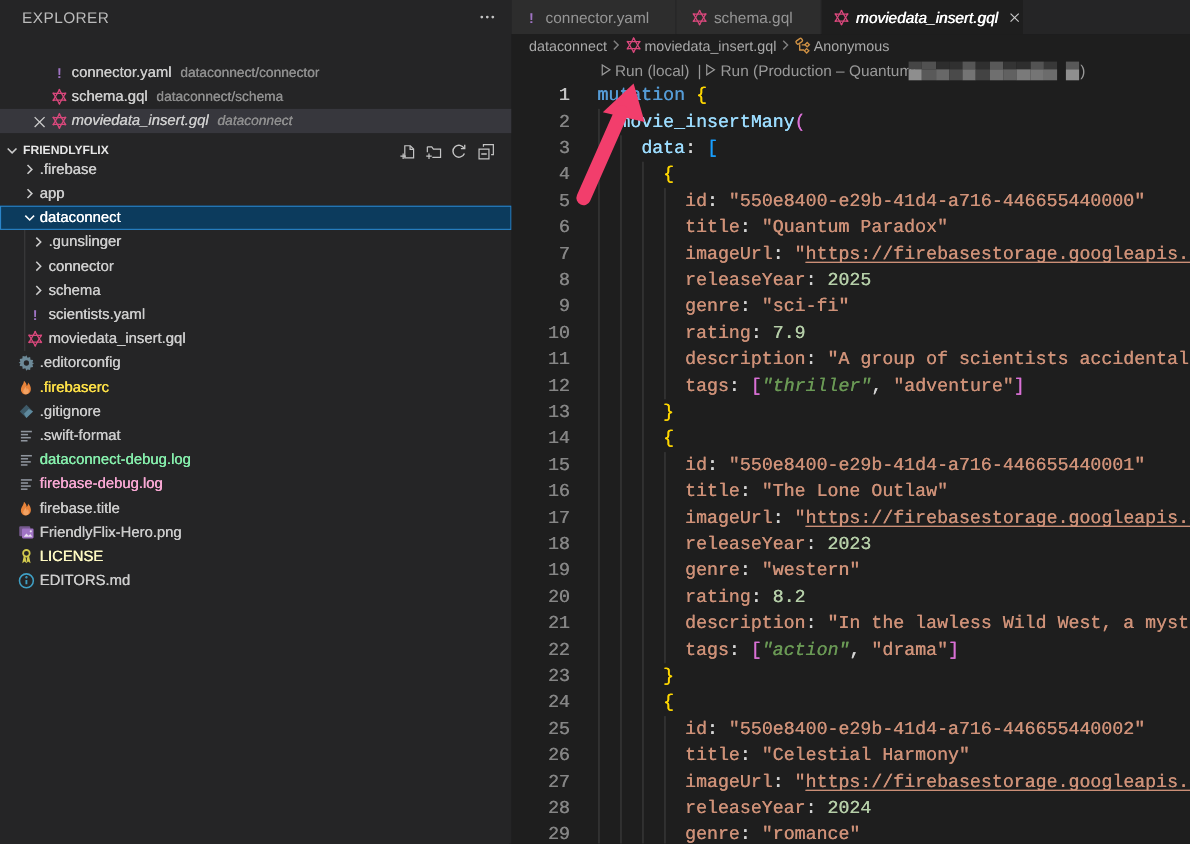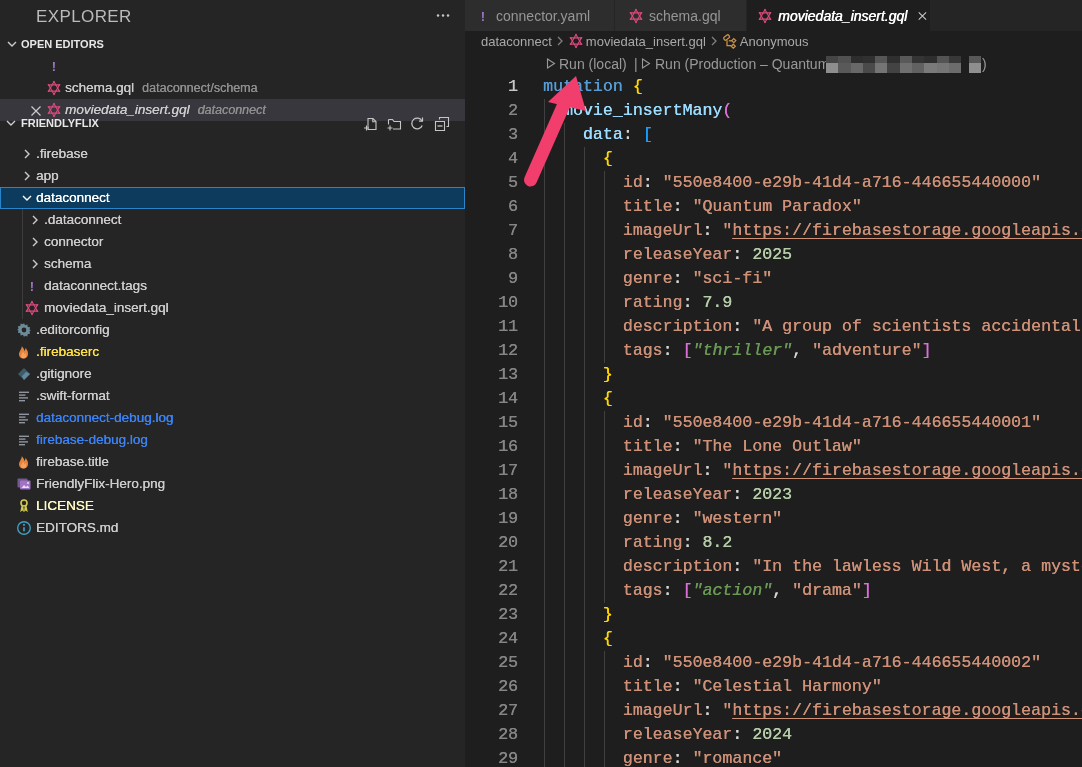--- a/index.html
+++ b/index.html
@@ -1,21 +1,21 @@
 <!DOCTYPE html>
 <html><head>
 <meta charset="utf-8">
 <style>
 *{margin:0;padding:0;box-sizing:border-box}
 html,body{width:1082px;height:767px;overflow:hidden;background:#1e1e1e;
   font-family:"Liberation Sans",sans-serif;}
 #root{position:absolute;inset:0;width:1082px;height:767px;overflow:hidden}
 
 #sidebar{position:absolute;left:0;top:0;width:465px;height:767px;background:#252526;color:#cccccc}
-.paneTitle{position:absolute;left:36px;top:0;height:33px;line-height:33px;font-size:17px;color:#bbbbbb;letter-spacing:.4px}
+.paneTitle{position:absolute;left:20px;top:0;height:33px;line-height:33px;font-size:14px;color:#bbbbbb;letter-spacing:.4px}
 .more{position:absolute;right:22px;top:9px;width:16px;height:16px}
 .secHdr{position:absolute;left:0;width:465px;height:22px;font-size:11px;font-weight:bold;color:#e7e7e7;line-height:22px}
 .secHdr .lbl{position:absolute;left:21px;top:0}
 .row{position:absolute;left:0;width:465px;height:22px;line-height:22px;font-size:13.5px;color:#cccccc;white-space:nowrap}
 .row .lbl{position:absolute;top:0;text-shadow:0.3px 0 0 currentColor}
 .row .desc{color:#8f8f8f;font-size:12.5px;margin-left:8px}
 .icon16{position:absolute;top:3px;width:16px;height:16px}
 .chev{position:absolute;top:3px;width:16px;height:16px}
 #selRow{position:absolute;left:0;top:187px;width:465px;height:22px;background:#0c3b5d;border:1px solid #2a84c9}
 #oeActive{position:absolute;left:0;top:99px;width:465px;height:22px;background:#37373d}
@@ -48,32 +48,27 @@
 <div id="root">
 
 <div id="sidebar">
   <div class="paneTitle">EXPLORER</div>
   <svg class="more" style="right:14px;top:8px" viewBox="0 0 16 16" fill="#c5c5c5">
         <circle cx="3" cy="7.5" r="1.25"></circle>
         <circle cx="8" cy="7.5" r="1.25"></circle>
         <circle cx="13" cy="7.5" r="1.25"></circle>
       </svg>
 
-  <div class="secHdr" style="top:33px">
-    <svg class="chev" style="left:4px" viewBox="0 0 16 16" fill="none" stroke="#cccccc" stroke-width="1.4">
-          <path d="M4 6l4 4 4-4"></path>
-        </svg>
-    <span class="lbl">OPEN EDITORS</span>
-  </div>
   <div id="oeActive"></div>
 
   <div class="row" style="top:55px">
     <span class="icon16" style="left:46px" id="yamlicon1"><svg viewBox="0 0 16 16">
             <text x="8" y="12.5" text-anchor="middle" font-size="13" font-weight="bold" fill="#a074c4" font-family="Liberation Sans">!</text>
           </svg></span>
+    <span class="lbl" style="left:65px">connector.yaml<span class="desc">dataconnect/connector</span></span>
   </div>
   <div class="row" style="top:77px">
     <span class="icon16" style="left:46px" id="gqlicon1"><svg viewBox="0 0 16 16" fill="none" stroke="#d9487c" stroke-width="1.15">
             <path d="M8 1.7L13.5 11.1H2.5Z"></path>
             <path d="M8 14.3L2.5 4.9H13.5Z"></path>
             <circle cx="8" cy="1.9" r="0.9" fill="#d9487c" stroke="none"></circle>
             <circle cx="2.7" cy="4.9" r="0.9" fill="#d9487c" stroke="none"></circle>
             <circle cx="13.3" cy="4.9" r="0.9" fill="#d9487c" stroke="none"></circle>
             <circle cx="2.7" cy="11.1" r="0.9" fill="#d9487c" stroke="none"></circle>
             <circle cx="13.3" cy="11.1" r="0.9" fill="#d9487c" stroke="none"></circle>
@@ -91,21 +86,21 @@
             <circle cx="8" cy="1.9" r="0.9" fill="#d9487c" stroke="none"></circle>
             <circle cx="2.7" cy="4.9" r="0.9" fill="#d9487c" stroke="none"></circle>
             <circle cx="13.3" cy="4.9" r="0.9" fill="#d9487c" stroke="none"></circle>
             <circle cx="2.7" cy="11.1" r="0.9" fill="#d9487c" stroke="none"></circle>
             <circle cx="13.3" cy="11.1" r="0.9" fill="#d9487c" stroke="none"></circle>
             <circle cx="8" cy="14.1" r="0.9" fill="#d9487c" stroke="none"></circle>
           </svg></span>
     <span class="lbl" style="left:65px;font-style:italic">moviedata_insert.gql<span class="desc" style="font-style:italic">dataconnect</span></span>
   </div>
 
-  <div class="secHdr" style="top:112px">
+  <div class="secHdr" style="top:126px">
     <svg class="chev" style="left:3px" viewBox="0 0 16 16" fill="none" stroke="#cccccc" stroke-width="1.4">
           <path d="M4 6l4 4 4-4"></path>
         </svg>
     <span class="lbl">FRIENDLYFLIX</span>
     <svg class="icon16" style="left:363px;top:4px" viewBox="0 0 16 16" fill="none" stroke="#c5c5c5" stroke-width="1.1">
           <path d="M5 2.5h5l3 3v8H5z"></path>
           <path d="M9.8 2.7v3h3"></path>
           <path d="M3.5 9.5v5M1 12h5"></path>
         </svg>
     <svg class="icon16" style="left:386px;top:4px" viewBox="0 0 16 16" fill="none" stroke="#c5c5c5" stroke-width="1.1">
@@ -142,39 +137,39 @@
         <div class="row" style="top:187px">
           <span class="icon16" style="left:19px"><svg viewBox="0 0 16 16" fill="none" stroke="#ffffff" stroke-width="1.4">
               <path d="M4 6l4 4 4-4"></path>
             </svg></span>
           <span class="lbl" style="left:36px;color:#ffffff">dataconnect</span>
         </div>
         <div class="row" style="top:209px">
           <span class="icon16" style="left:27px"><svg viewBox="0 0 16 16" fill="none" stroke="#cccccc" stroke-width="1.4">
               <path d="M6 4l4 4-4 4"></path>
             </svg></span>
-          <span class="lbl" style="left:44px;color:#cccccc">.dataconnect</span>
+          <span class="lbl" style="left:44px;color:#cccccc">.gunslinger</span>
         </div>
         <div class="row" style="top:231px">
           <span class="icon16" style="left:27px"><svg viewBox="0 0 16 16" fill="none" stroke="#cccccc" stroke-width="1.4">
               <path d="M6 4l4 4-4 4"></path>
             </svg></span>
           <span class="lbl" style="left:44px;color:#cccccc">connector</span>
         </div>
         <div class="row" style="top:253px">
           <span class="icon16" style="left:27px"><svg viewBox="0 0 16 16" fill="none" stroke="#cccccc" stroke-width="1.4">
               <path d="M6 4l4 4-4 4"></path>
             </svg></span>
           <span class="lbl" style="left:44px;color:#cccccc">schema</span>
         </div>
         <div class="row" style="top:275px">
           <span class="icon16" style="left:24px"><svg viewBox="0 0 16 16">
               <text x="8" y="12.5" text-anchor="middle" font-size="13" font-weight="bold" fill="#a074c4" font-family="Liberation Sans">!</text>
             </svg></span>
-          <span class="lbl" style="left:44px;color:#cccccc">dataconnect.tags</span>
+          <span class="lbl" style="left:44px;color:#cccccc">scientists.yaml</span>
         </div>
         <div class="row" style="top:297px">
           <span class="icon16" style="left:24px"><svg viewBox="0 0 16 16" fill="none" stroke="#d9487c" stroke-width="1.15">
               <path d="M8 1.7L13.5 11.1H2.5Z"></path>
               <path d="M8 14.3L2.5 4.9H13.5Z"></path>
               <circle cx="8" cy="1.9" r="0.9" fill="#d9487c" stroke="none"></circle>
               <circle cx="2.7" cy="4.9" r="0.9" fill="#d9487c" stroke="none"></circle>
               <circle cx="13.3" cy="4.9" r="0.9" fill="#d9487c" stroke="none"></circle>
               <circle cx="2.7" cy="11.1" r="0.9" fill="#d9487c" stroke="none"></circle>
               <circle cx="13.3" cy="11.1" r="0.9" fill="#d9487c" stroke="none"></circle>
@@ -212,30 +207,30 @@
             </svg></span>
           <span class="lbl" style="left:36px;color:#cccccc">.swift-format</span>
         </div>
         <div class="row" style="top:407px">
           <span class="icon16" style="left:16px"><svg viewBox="0 0 16 16" fill="#8f959e">
               <rect x="3" y="3.6" width="10" height="1.4"></rect>
               <rect x="3" y="6.4" width="6.5" height="1.4"></rect>
               <rect x="3" y="9.2" width="9" height="1.4"></rect>
               <rect x="3" y="12" width="6" height="1.4"></rect>
             </svg></span>
-          <span class="lbl" style="left:36px;color:#3b82f6">dataconnect-debug.log</span>
+          <span class="lbl" style="left:36px;color:#86efac">dataconnect-debug.log</span>
         </div>
         <div class="row" style="top:429px">
           <span class="icon16" style="left:16px"><svg viewBox="0 0 16 16" fill="#8f959e">
               <rect x="3" y="3.6" width="10" height="1.4"></rect>
               <rect x="3" y="6.4" width="6.5" height="1.4"></rect>
               <rect x="3" y="9.2" width="9" height="1.4"></rect>
               <rect x="3" y="12" width="6" height="1.4"></rect>
             </svg></span>
-          <span class="lbl" style="left:36px;color:#3b82f6">firebase-debug.log</span>
+          <span class="lbl" style="left:36px;color:#f9a8d4">firebase-debug.log</span>
         </div>
         <div class="row" style="top:451px">
           <span class="icon16" style="left:16px"><svg viewBox="0 0 16 16">
               <path d="M4.6 13.8C2.9 12.2 2.6 9.9 3.5 7.9 4.3 6.1 5.7 4.7 5.8 2.2 7.4 3.7 8.2 5.3 8.3 6.9 9.2 6.1 9.6 5 9.4 3.8c2.3 2.3 3.4 5.7 2.2 8.2-1.3 2.7-5.1 3.3-7 1.8z" fill="#e8833a"></path>
               <path d="M6 13.9c-1-.9-1.2-2.3-.5-3.5.5-.9 1.3-1.6 1.4-2.9 1 .9 1.4 1.9 1.4 2.9.5-.4.8-1 .8-1.7 1.1 1.3 1.5 3 .8 4.3-.8 1.4-2.9 1.7-3.9.9z" fill="#f2a263"></path>
             </svg></span>
           <span class="lbl" style="left:36px;color:#cccccc">firebase.title</span>
         </div>
         <div class="row" style="top:473px">
           <span class="icon16" style="left:16px"><svg viewBox="0 0 16 16">

